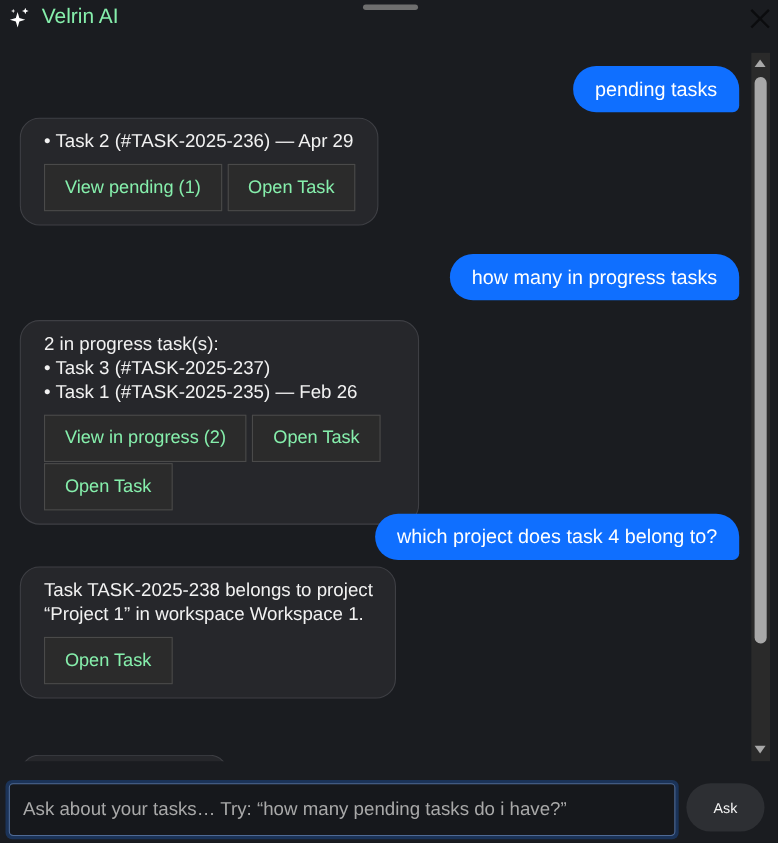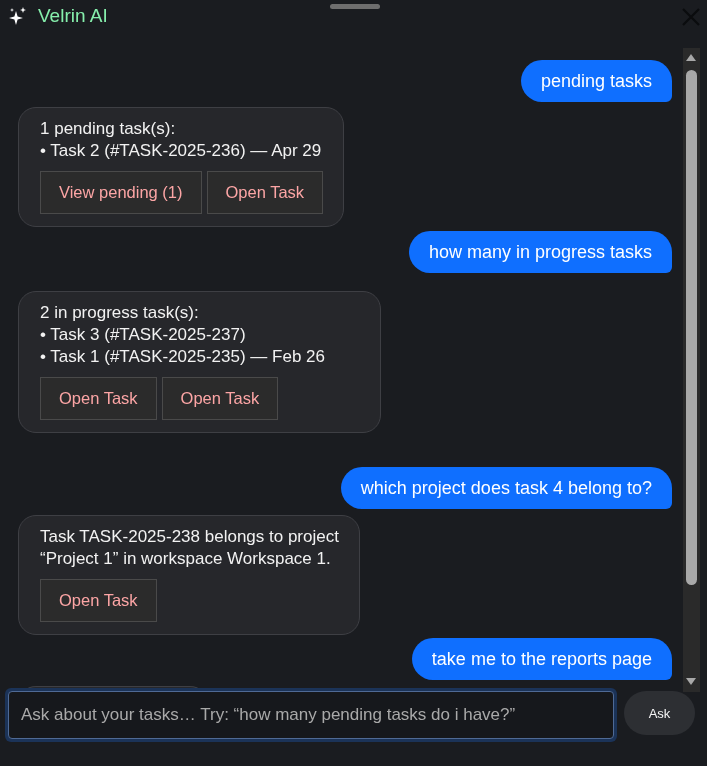--- a/index.html
+++ b/index.html
@@ -57,31 +57,31 @@
     .bot-card {
       position: absolute; left: 18px;
       background: #26272b; border: 1px solid #3e3f44;
       border-radius: 18px; padding: 10px 20px 12px 21px;
     }
     .bot-card .line { font-size: 17px; line-height: 22px; color: #f2f2f2; white-space: nowrap; }
     .bot-card .actions { display: flex; flex-wrap: wrap; gap: 1px 5px; margin-top: 9px; }
     .action-btn {
       height: 43px; line-height: 41px; padding: 0 18px;
       background: #2b2b2b; border: 1px solid #4a4a4a;
-      color: #fca5a5; font-size: 16.5px; white-space: nowrap; cursor: pointer;
+      color: #86efac; font-size: 16.5px; white-space: nowrap; cursor: pointer;
     }
 
     .partial-card {
       position: absolute; left: 18px; top: 638px; width: 190px; height: 20px;
       border-top: 1px solid #3e3f44; border-left: 1px solid #3e3f44; border-right: 1px solid #3e3f44;
       border-radius: 18px 18px 0 0; background: #26272b;
     }
 
     .composer {
-      position: absolute; left: 0; top: 683px; width: 707px; height: 62px;
+      position: absolute; left: 0; top: 704px; width: 707px; height: 62px;
     }
     .ask-input-wrap {
       position: absolute; left: 5px; top: 5px; width: 612px; height: 54px;
       border-radius: 6px; background: #1b3358; padding: 3px;
     }
     .ask-input {
       width: 100%; height: 100%;
       background: #16181c; border: 1px solid #4f6a95; border-radius: 4px;
       color: #f0f0f0; font-size: 17px; padding: 0 12px;
       font-family: "Liberation Sans", sans-serif; outline: none;
@@ -109,51 +109,50 @@
     <span class="title">Velrin AI</span>
     <svg class="close-btn" viewBox="0 0 22 22">
       <path d="M3 3 L19 19 M19 3 L3 19" stroke="#0b0c0e" stroke-width="2.2" fill="none"></path>
     </svg>
   </div>
 
   <div class="messages">
     <div class="user-bubble" style="top:12px;">pending tasks</div>
 
     <div class="bot-card" style="top:59px;">
-      <div class="line">1 pending task(s):</div>
       <div class="line">• Task 2 (#TASK-2025-236) — Apr 29</div>
       <div class="actions">
         <button class="action-btn">View pending (1)</button>
         <button class="action-btn">Open Task</button>
       </div>
     </div>
 
     <div class="user-bubble" style="top:183px;">how many in progress tasks</div>
 
     <div class="bot-card" style="top:231px;margin-top:12px;">
       <div class="line">2 in progress task(s):</div>
       <div class="line">• Task 3 (#TASK-2025-237)</div>
       <div class="line">• Task 1 (#TASK-2025-235) — Feb 26</div>
       <div class="actions" style="width:320px;">
+        <button class="action-btn">View in progress (2)</button>
         <button class="action-btn">Open Task</button>
         <button class="action-btn">Open Task</button>
       </div>
     </div>
 
     <div class="user-bubble" style="top:419px;">which project does task 4 belong to?</div>
 
     <div class="bot-card" style="top:467px;">
       <div class="line">Task TASK-2025-238 belongs to project</div>
       <div class="line">“Project 1” in workspace Workspace 1.</div>
       <div class="actions">
         <button class="action-btn">Open Task</button>
       </div>
     </div>
 
-    <div class="user-bubble" style="top:590px;">take me to the reports page</div>
 
     <div class="partial-card"></div>
   </div>
 
   <div class="scrollbar">
     <div class="arrow-up"></div>
     <div class="thumb"></div>
     <div class="arrow-down"></div>
   </div>
 

